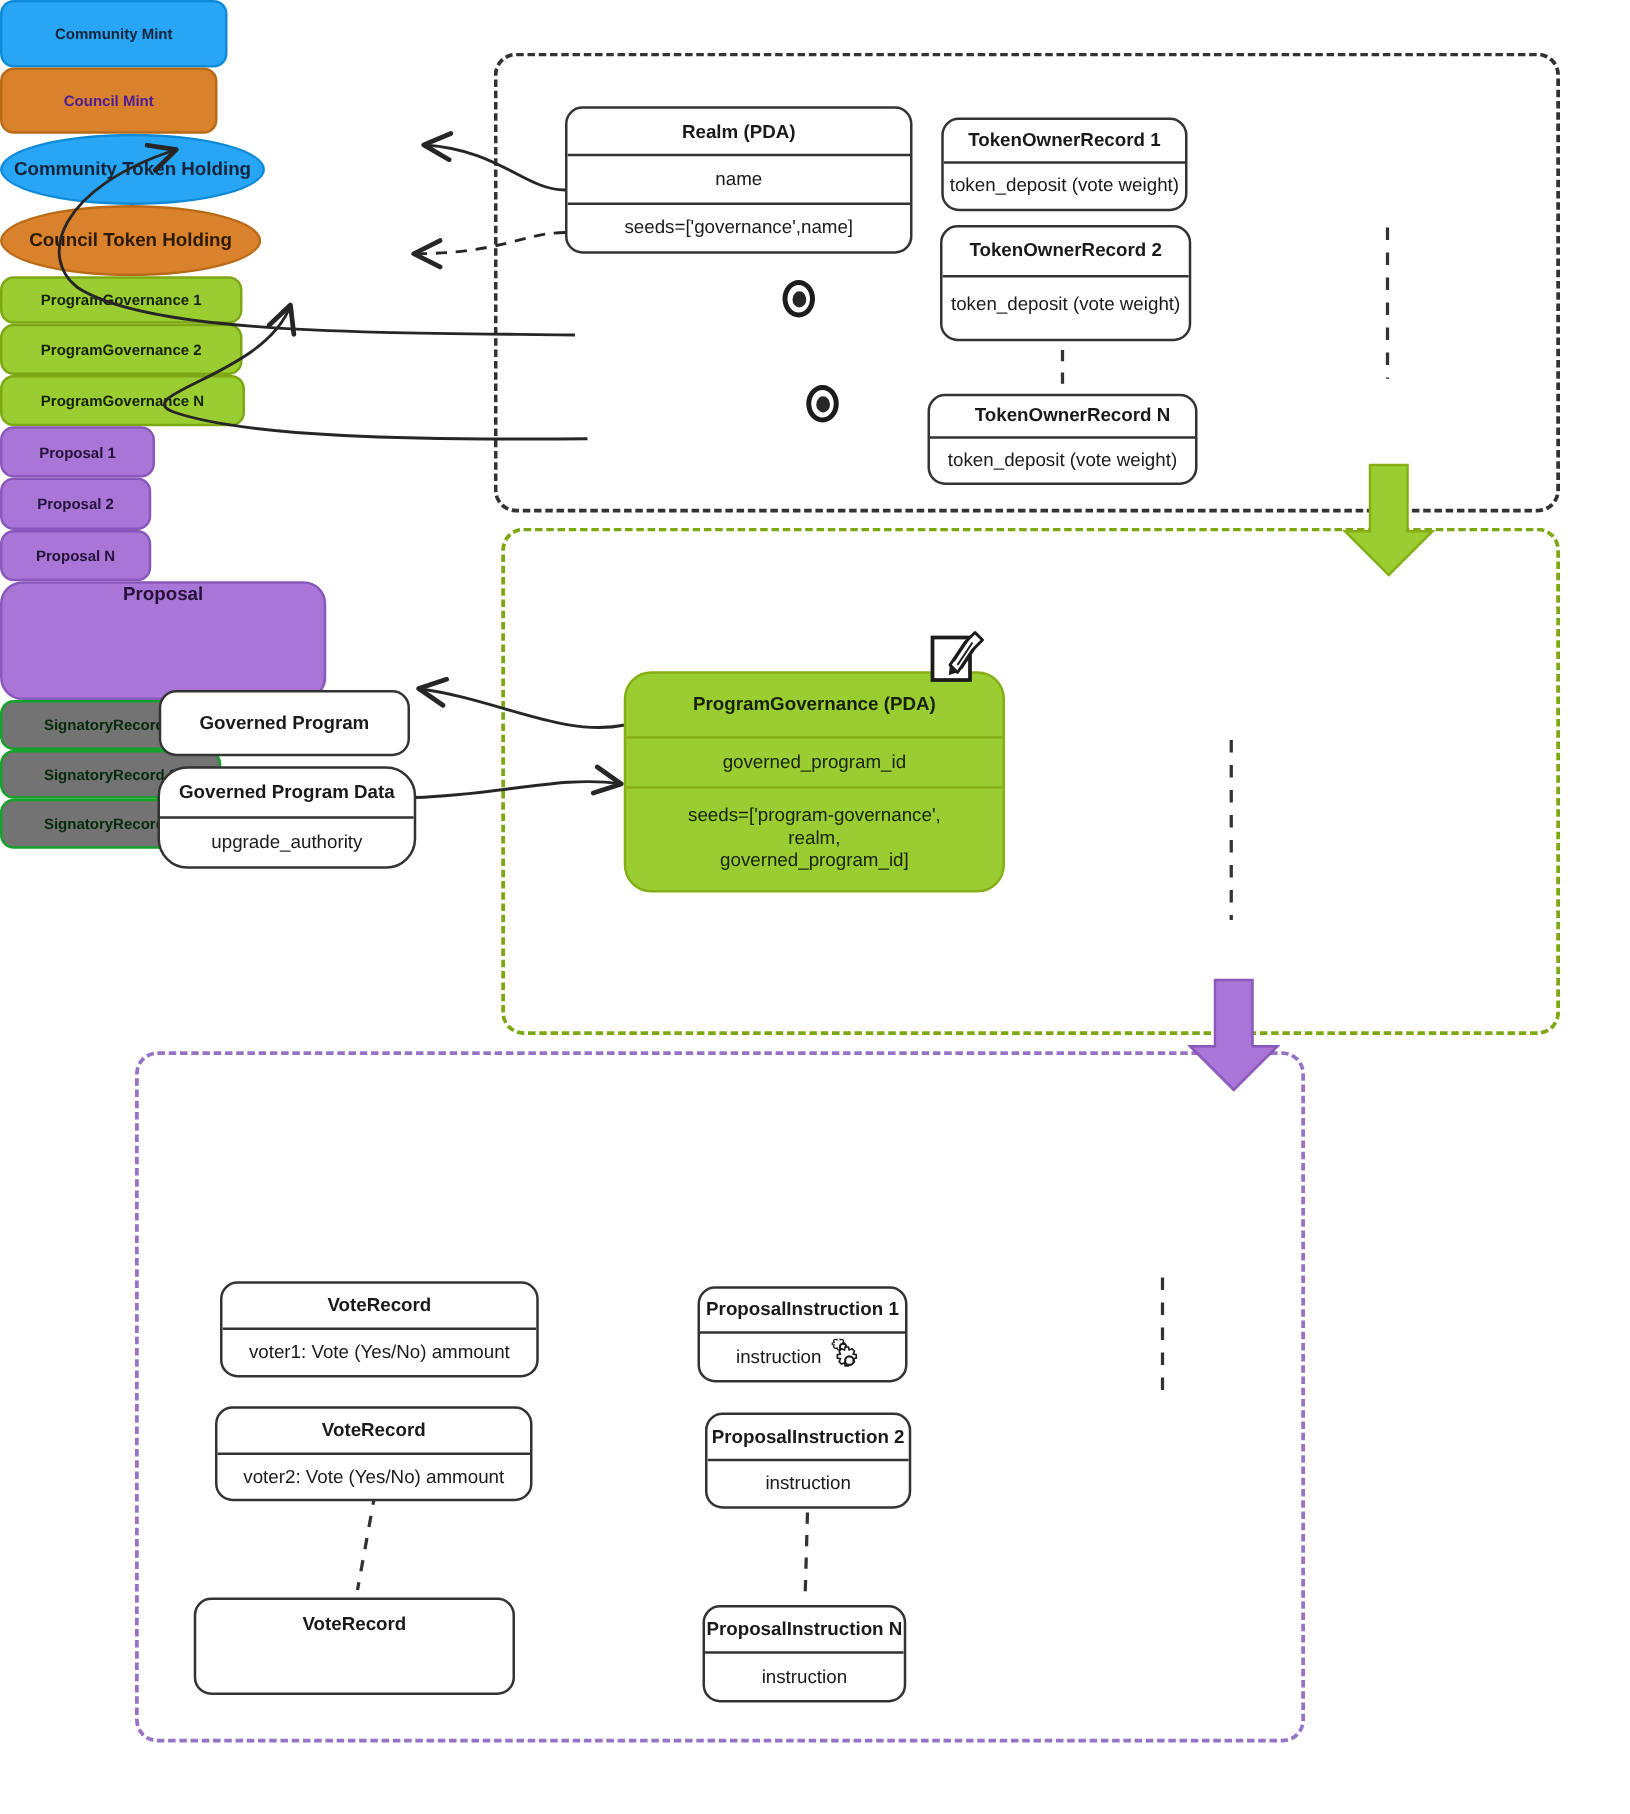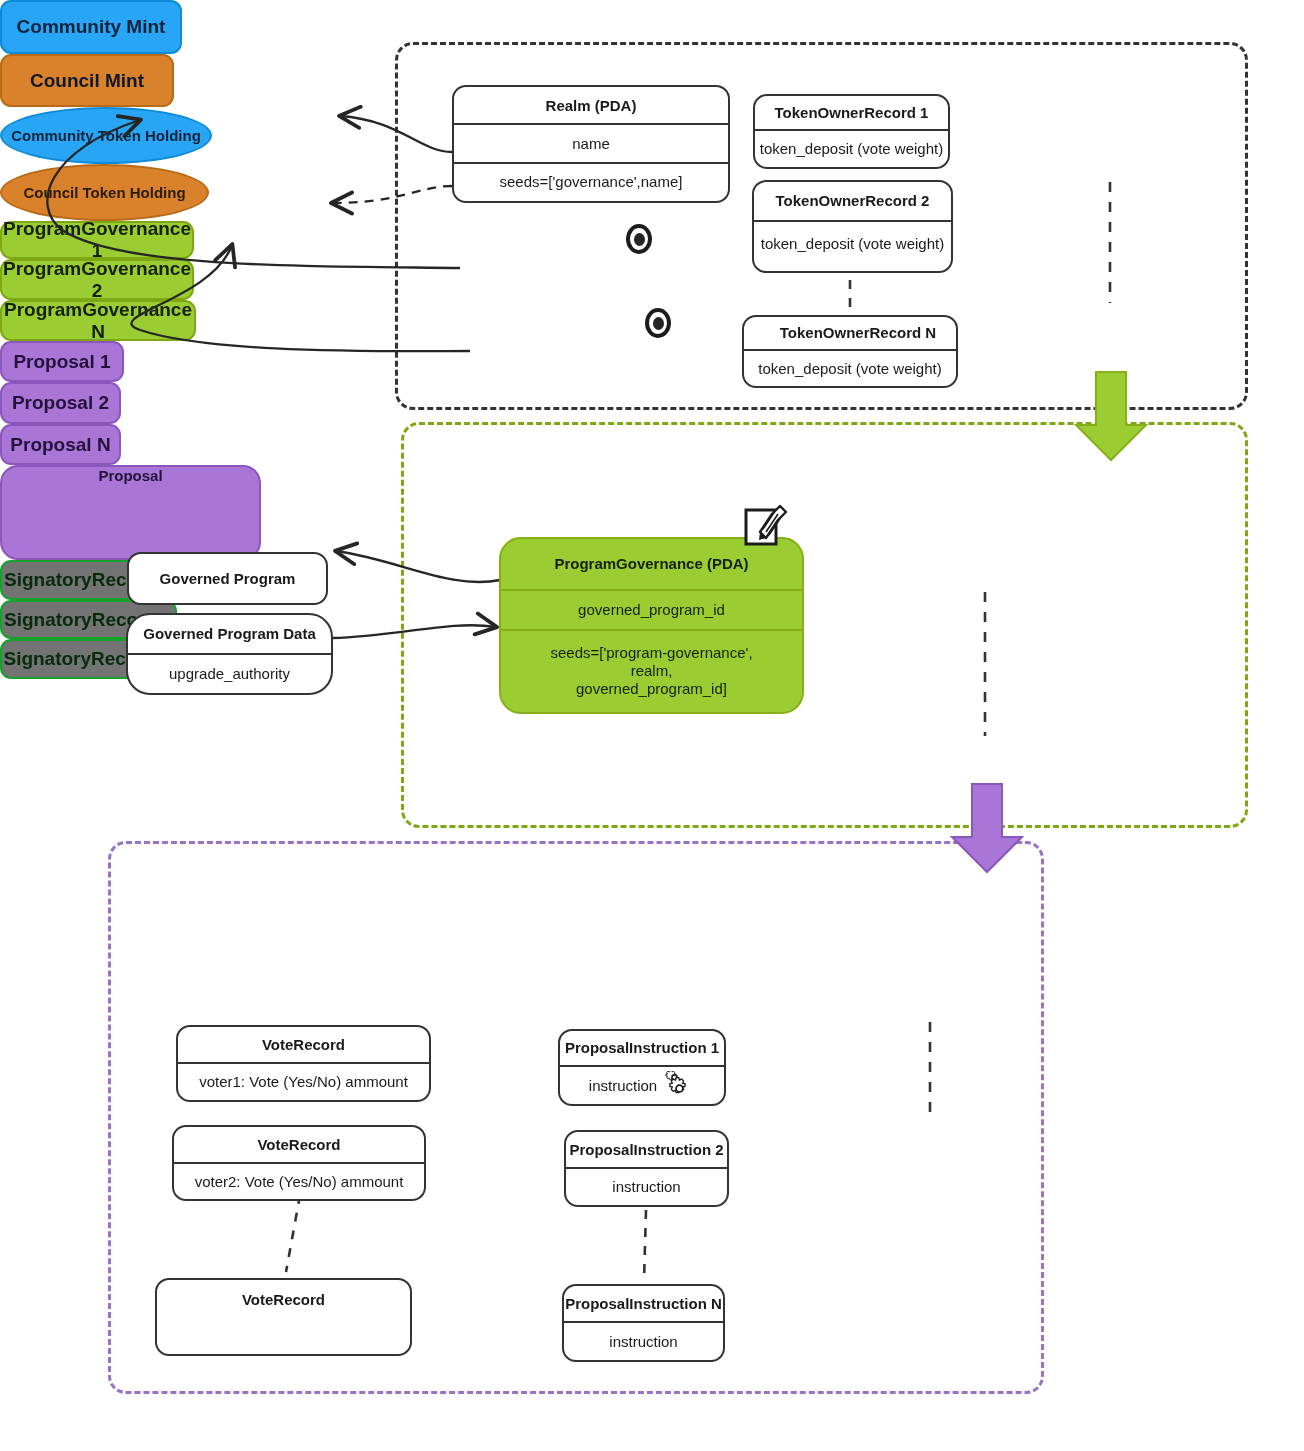--- a/index.html
+++ b/index.html
@@ -21,23 +21,23 @@
   .node .row{display:flex;align-items:center;justify-content:center;text-align:center;
              line-height:1.2;}
 
   
   .classbox{background:#ffffff;border:2.6px solid #333333;border-radius:14px;overflow:hidden;}
   .classbox .title{font-size:15px;color:#1a1a1a;}
   .classbox .row{font-size:15px;color:#1a1a1a;border-top:2.2px solid #333333;}
 
   
   .pill{border-radius:11px;border:2px solid;display:flex;align-items:center;justify-content:center;
-        font-weight:bold;font-size:19px;text-align:center;box-sizing:border-box;}
+        font-weight:bold;font-size:12px;text-align:center;box-sizing:border-box;}
   .pill.blue{background:#28A5F5;border-color:#0E8BD8;color:#13243a;}
-  .pill.orange{background:#D9822B;border-color:#B96A16;color:#0f172a;text-align:right;}
+  .pill.orange{background:#D9822B;border-color:#B96A16;color:#4c1d95;text-align:right;}
   .pill.glime{background:#9ACD32;border-color:#7EA813;color:#17210a;}
   .pill.violet{background:#A975D6;border-color:#8A57BC;color:#24123a;}
   .pill.green{background:#737373;border-color:#13A32A;color:#062b0c;}
 
   
   .ellipse{border-radius:50%;display:flex;align-items:center;justify-content:center;
            font-weight:bold;font-size:15px;text-align:center;box-sizing:border-box;border:2px solid;}
   .ellipse.blue{background:#28A5F5;border-color:#0E8BD8;color:#13243a;}
   .ellipse.orange{background:#D9822B;border-color:#B96A16;color:#2b1a05;}
 

